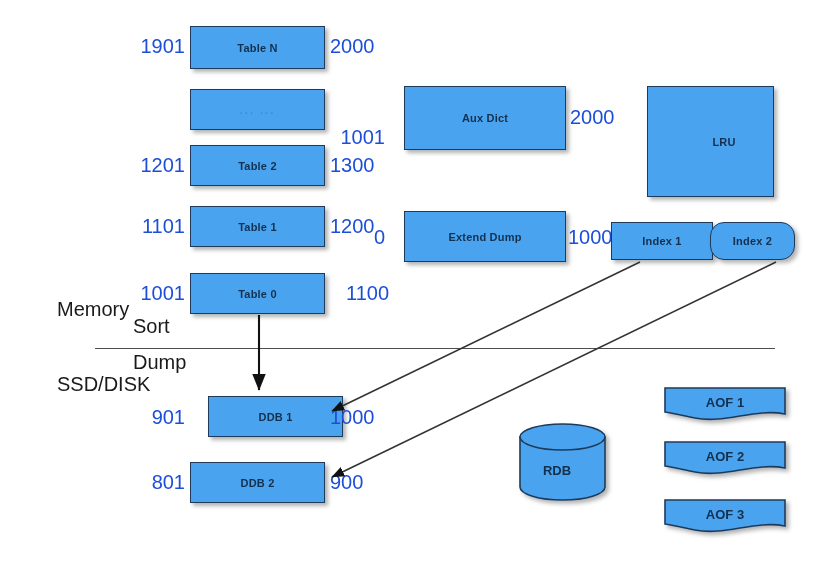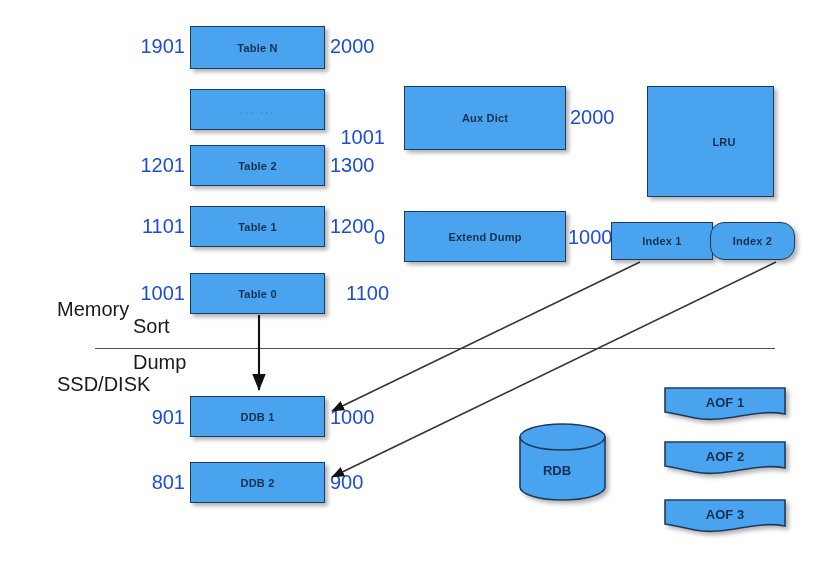--- a/index.html
+++ b/index.html
@@ -142,21 +142,21 @@
   </div>
 
   <div class="anno" style="left:57px; top:299px;">Memory</div>
   <div class="anno" style="left:133px; top:316px;">Sort</div>
   <div class="anno" style="left:133px; top:352px;">Dump</div>
   <div class="anno" style="left:57px; top:374px;">SSD/DISK</div>
 
   <div class="divider" style="left:95px; top:348px; width:680px;"></div>
 
   <div class="num left" style="left:130px; top:407px; width:55px;">901</div>
-  <div class="box" style="left:190px; top:396px; width:135px; height:41px;">
+  <div class="box" style="left:208px; top:396px; width:135px; height:41px;">
     <span>DDB 1</span>
   </div>
   <div class="num right" style="left:330px; top:407px;">1000</div>
 
   <div class="num left" style="left:130px; top:472px; width:55px;">801</div>
   <div class="box" style="left:190px; top:462px; width:135px; height:41px;">
     <span>DDB 2</span>
   </div>
   <div class="num right" style="left:330px; top:472px;">900</div>
 

